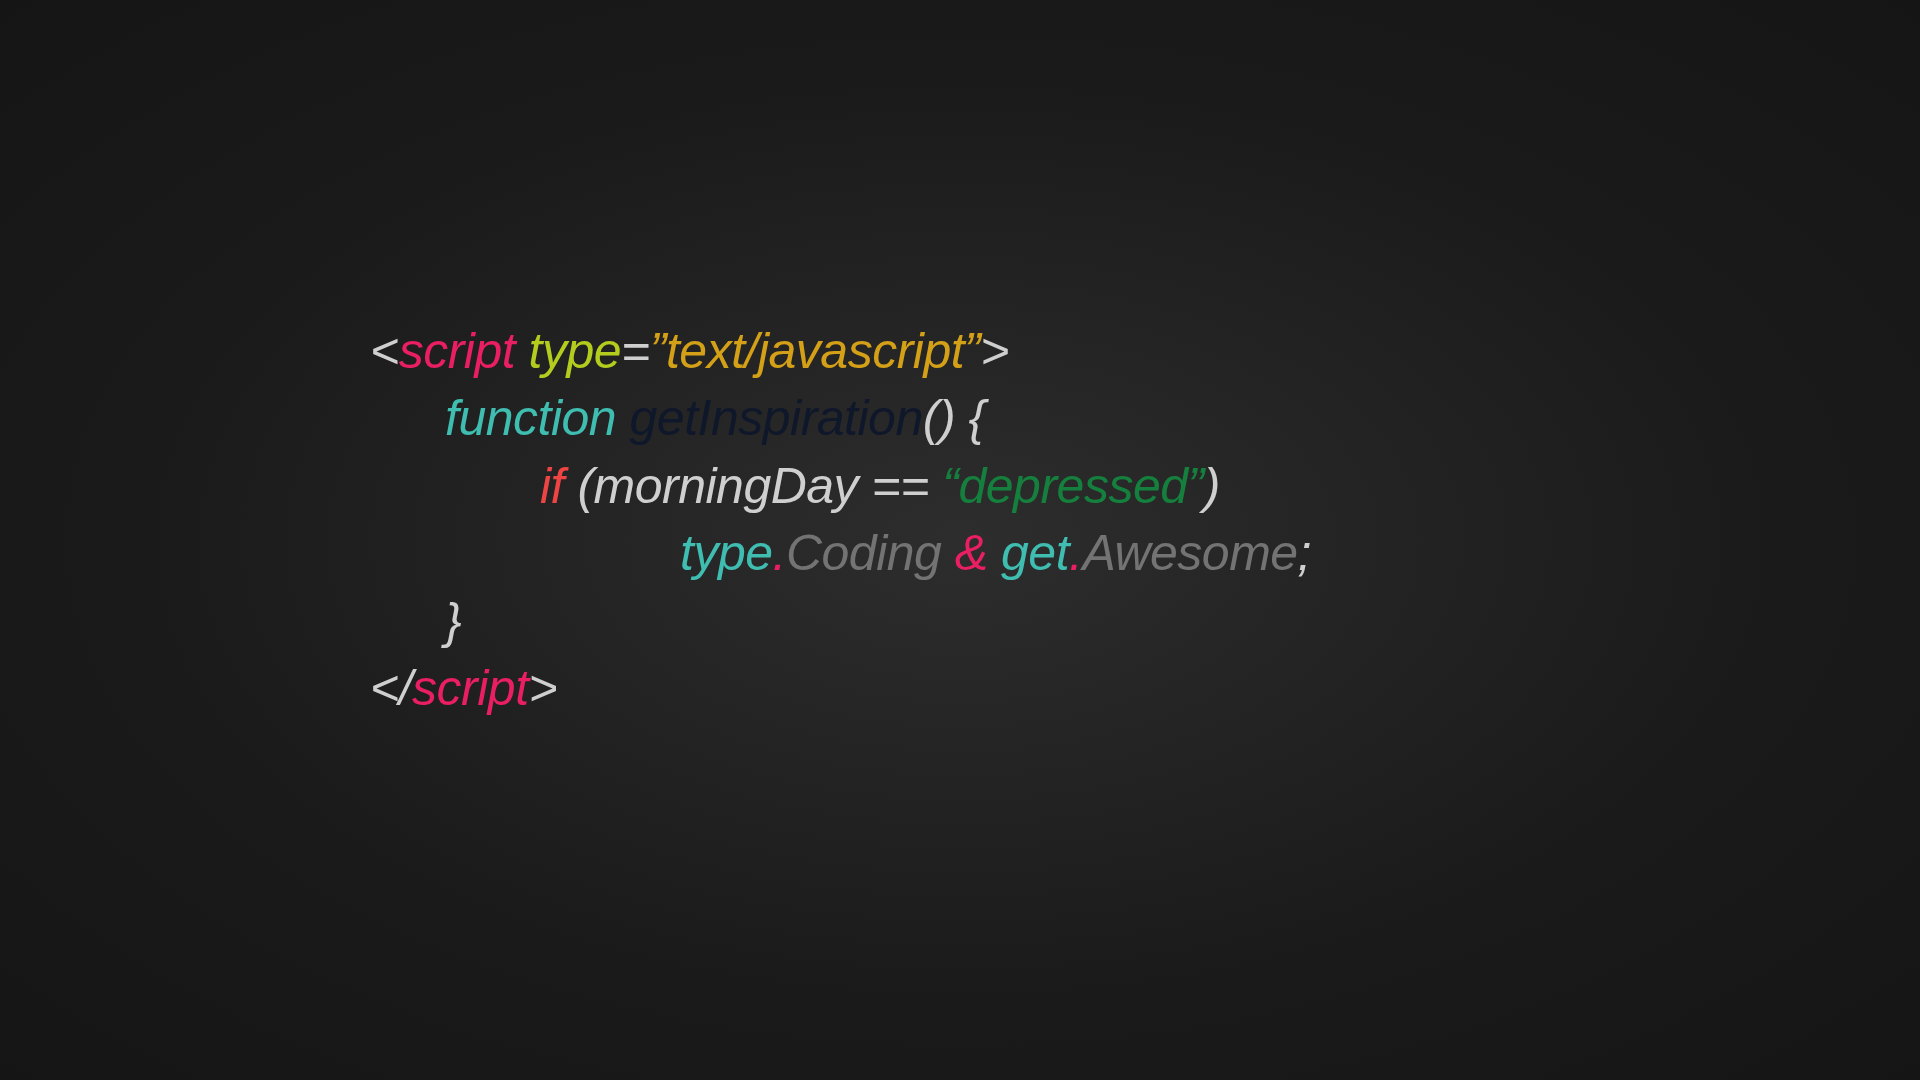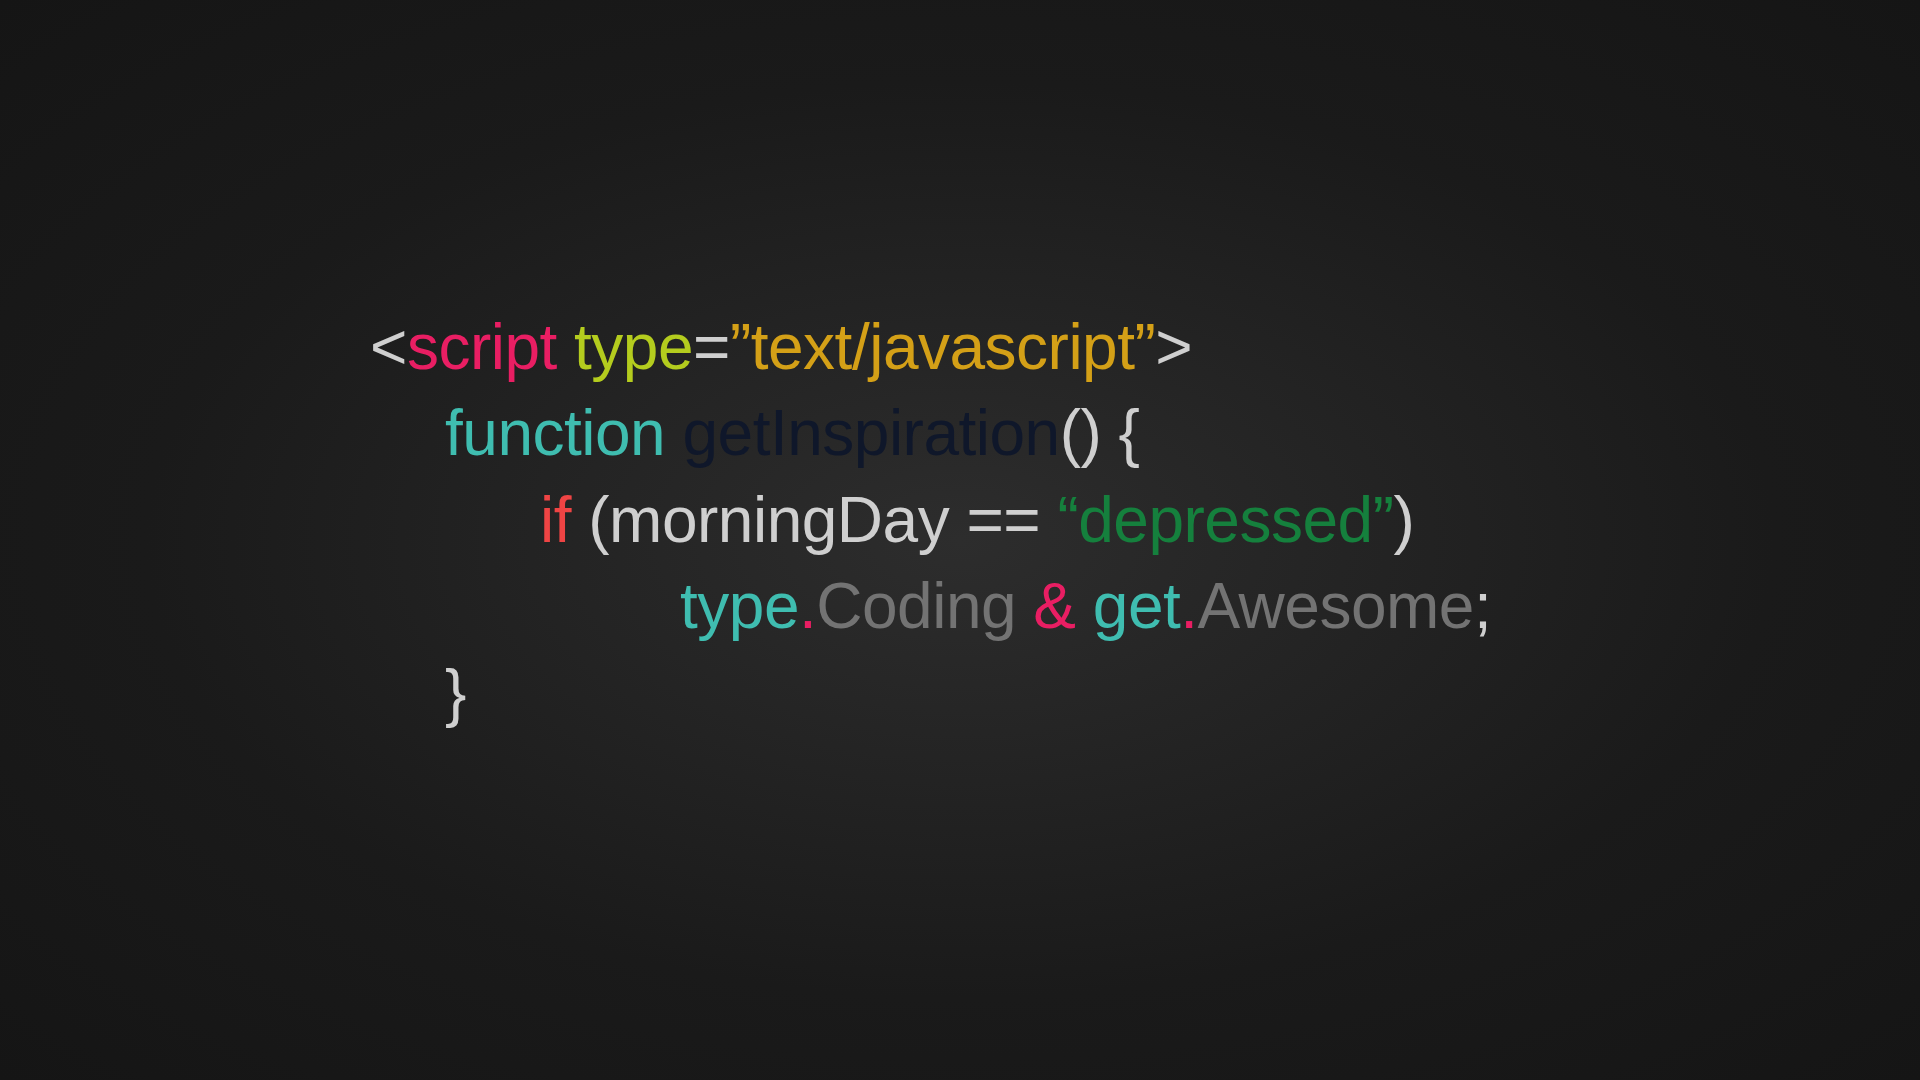--- a/index.html
+++ b/index.html
@@ -13,24 +13,25 @@
       background: radial-gradient(ellipse at center, #2d2d2d 0%, #1a1a1a 60%, #151515 100%);
       font-family: 'Helvetica Neue', Arial, sans-serif;
       overflow: hidden;
       display: flex;
       align-items: center;
       justify-content: flex-start;
     }
     .code-block {
       margin-left: 370px;
       margin-top: -40px;
-      font-size: 64px;
+      font-size: 50px;
       font-weight: 400;
       line-height: 1.35;
       letter-spacing: -0.5px;
+      font-style: italic;
     }
     .line {
       white-space: pre;
     }
     .c-bracket { color: #cfcfcf; }
     .c-tag { color: #e91e63; }
     .c-attr { color: #b4cc1e; }
     .c-eq { color: #cfcfcf; }
     .c-string { color: #d4a017; }
     .c-keyword { color: #3fbdb0; }
@@ -52,13 +53,14 @@
   </style>
 </head>
 <body>
 
 <div class="code-block">
   <div class="line"><span class="c-bracket">&lt;</span><span class="c-tag">script</span><span> </span><span class="c-attr">type</span><span class="c-eq">=</span><span class="c-string">”text/javascript”</span><span class="c-bracket">&gt;</span></div>
   <div class="line indent1"><span class="c-keyword">function</span><span> </span><span class="c-func">getInspiration</span><span class="c-paren">()</span><span> </span><span class="c-brace">{</span></div>
   <div class="line indent2"><span class="c-if">if</span><span> </span><span class="c-paren">(</span><span class="c-var">morningDay</span><span> </span><span class="c-op">==</span><span> </span><span class="c-strlit">“depressed”</span><span class="c-paren">)</span></div>
   <div class="line indent3"><span class="c-obj">type</span><span class="c-dot">.</span><span class="c-prop">Coding</span><span> </span><span class="c-amp">&amp;</span><span> </span><span class="c-obj">get</span><span class="c-dot">.</span><span class="c-prop">Awesome</span><span class="c-semi">;</span></div>
   <div class="line indent1"><span class="c-brace">}</span></div>
+  <div class="line"><span class="c-bracket">&lt;/</span><span class="c-tag">script</span><span class="c-bracket">&gt;</span></div>
 </div>
 
 </body></html>

